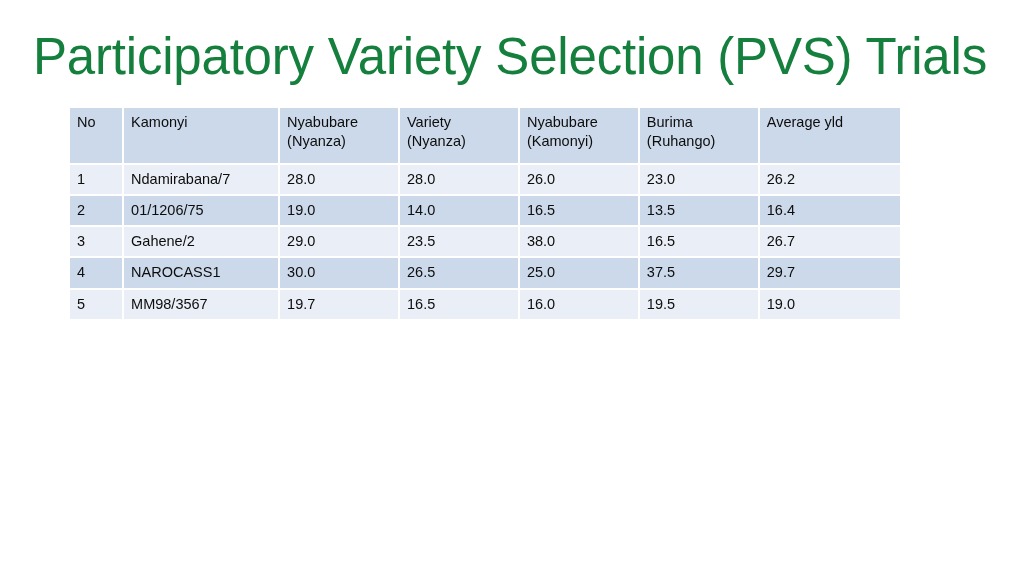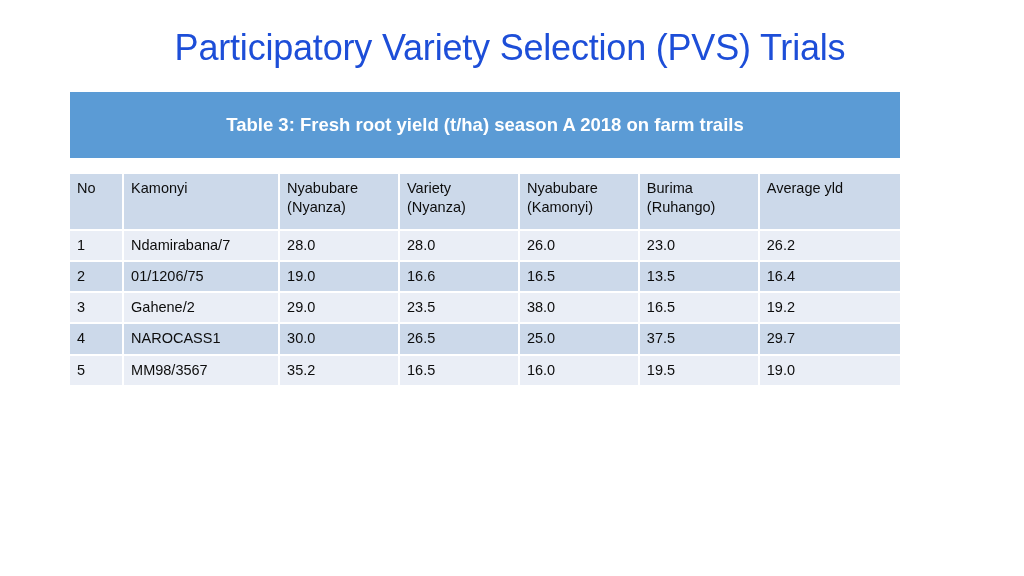--- a/index.html
+++ b/index.html
@@ -15,23 +15,23 @@
     position: relative;
   }
 
   
   #slide-title {
     position: absolute;
     left: 0;
     top: 27px;
     width: 1020px;
     text-align: center;
-    font-size: 36px;
+    font-size: 51px;
     font-weight: 300;
-    color: #1d4ed8;
+    color: #15803d;
     letter-spacing: -0.2px;
     white-space: nowrap;
     font-stretch: condensed;
   }
 
   
   #pvs-table-wrap {
     position: absolute;
     left: 70px;
     top: 92px;
@@ -102,23 +102,20 @@
   col.c-site  { width: 113px; }
   col.c-avg   { width: 133px; }
 </style>
 </head>
 <body>
 
 <div id="slide-title">Participatory Variety Selection (PVS) Trials</div>
 
 <div id="pvs-table-wrap">
 
-  <div id="table-caption-banner">
-    <div class="caption-text">Table 3: Fresh root yield (t/ha) season A 2018 on farm trails</div>
-  </div>
 
   <table class="pvs">
     <colgroup>
       <col class="c-no">
       <col class="c-clone">
       <col class="c-site">
       <col class="c-site">
       <col class="c-site">
       <col class="c-site">
       <col class="c-avg">
@@ -161,50 +158,50 @@
         <td>28.0</td>
         <td>26.0</td>
         <td>23.0</td>
         <td class="bold-val">26.2</td>
       </tr>
 
       <tr class="even">
         <td>2</td>
         <td>01/1206/75</td>
         <td>19.0</td>
-        <td>16.6</td>
+        <td>14.0</td>
         <td>16.5</td>
         <td>13.5</td>
         <td>16.4</td>
       </tr>
 
       <tr class="odd">
         <td>3</td>
         <td>Gahene/2</td>
         <td>29.0</td>
         <td>23.5</td>
         <td>38.0</td>
         <td>16.5</td>
-        <td class="bold-val">19.2</td>
+        <td class="bold-val">26.7</td>
       </tr>
 
       <tr class="even">
         <td>4</td>
         <td>NAROCASS1</td>
         <td>30.0</td>
         <td>26.5</td>
         <td>25.0</td>
         <td>37.5</td>
         <td>29.7</td>
       </tr>
 
       <tr class="odd">
         <td>5</td>
         <td>MM98/3567</td>
-        <td>35.2</td>
+        <td>19.7</td>
         <td>16.5</td>
         <td>16.0</td>
         <td>19.5</td>
         <td>19.0</td>
       </tr>
 
     </tbody>
   </table>
 </div>
 

